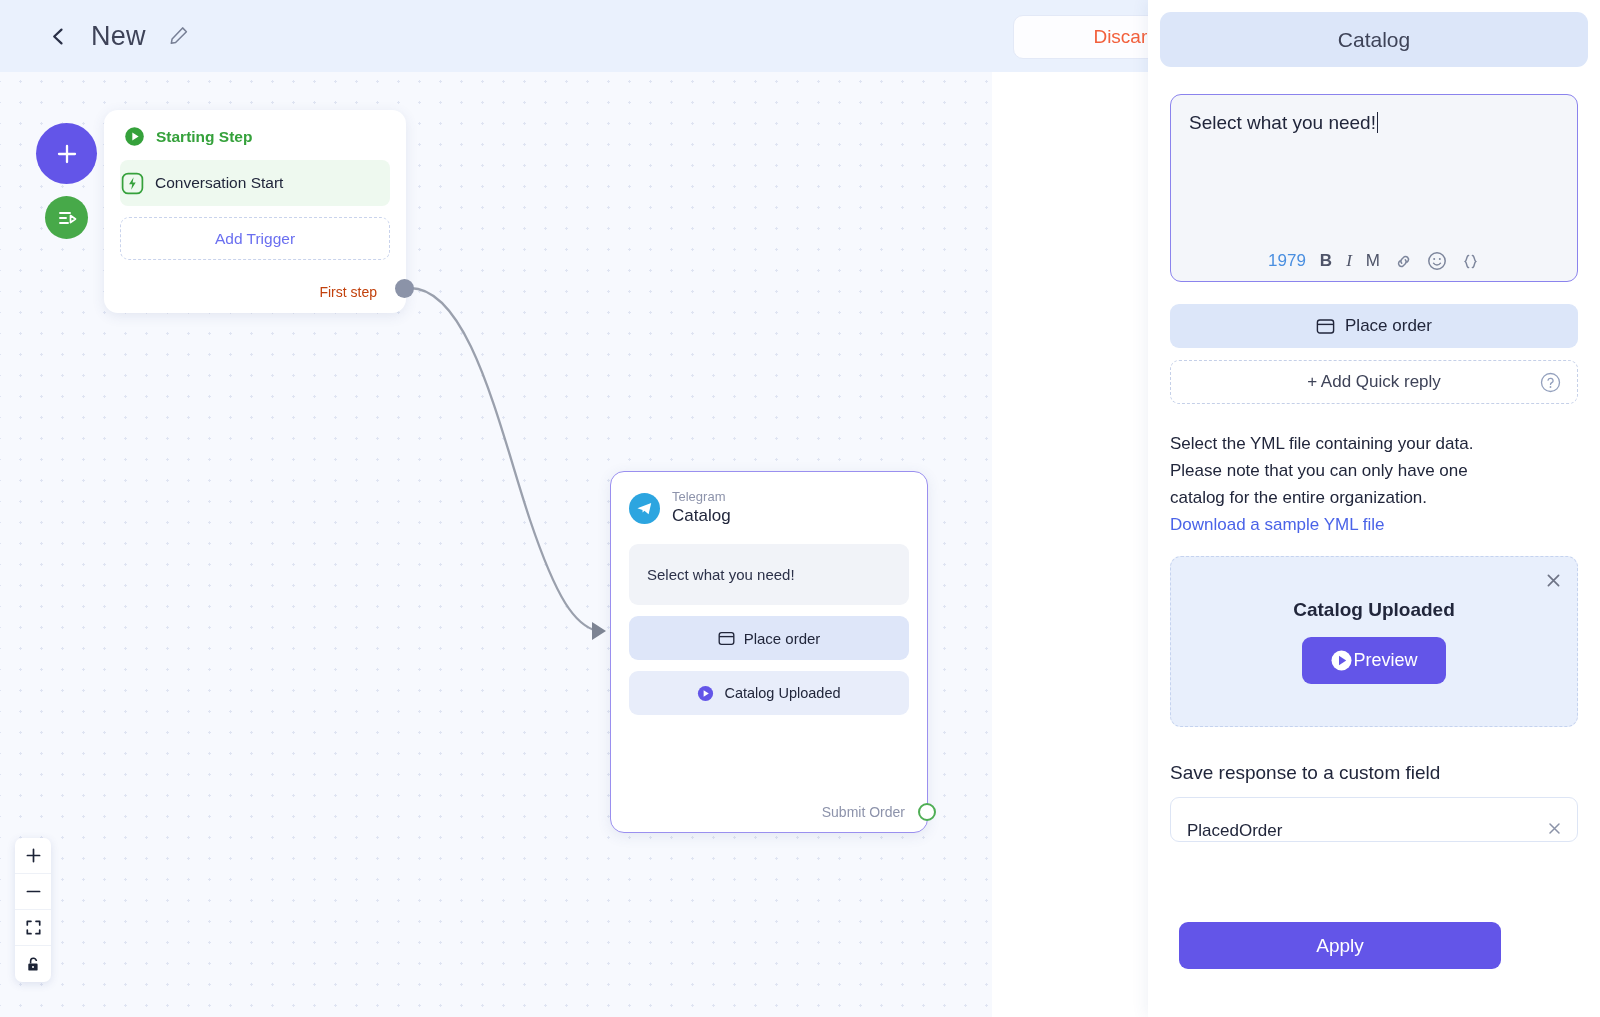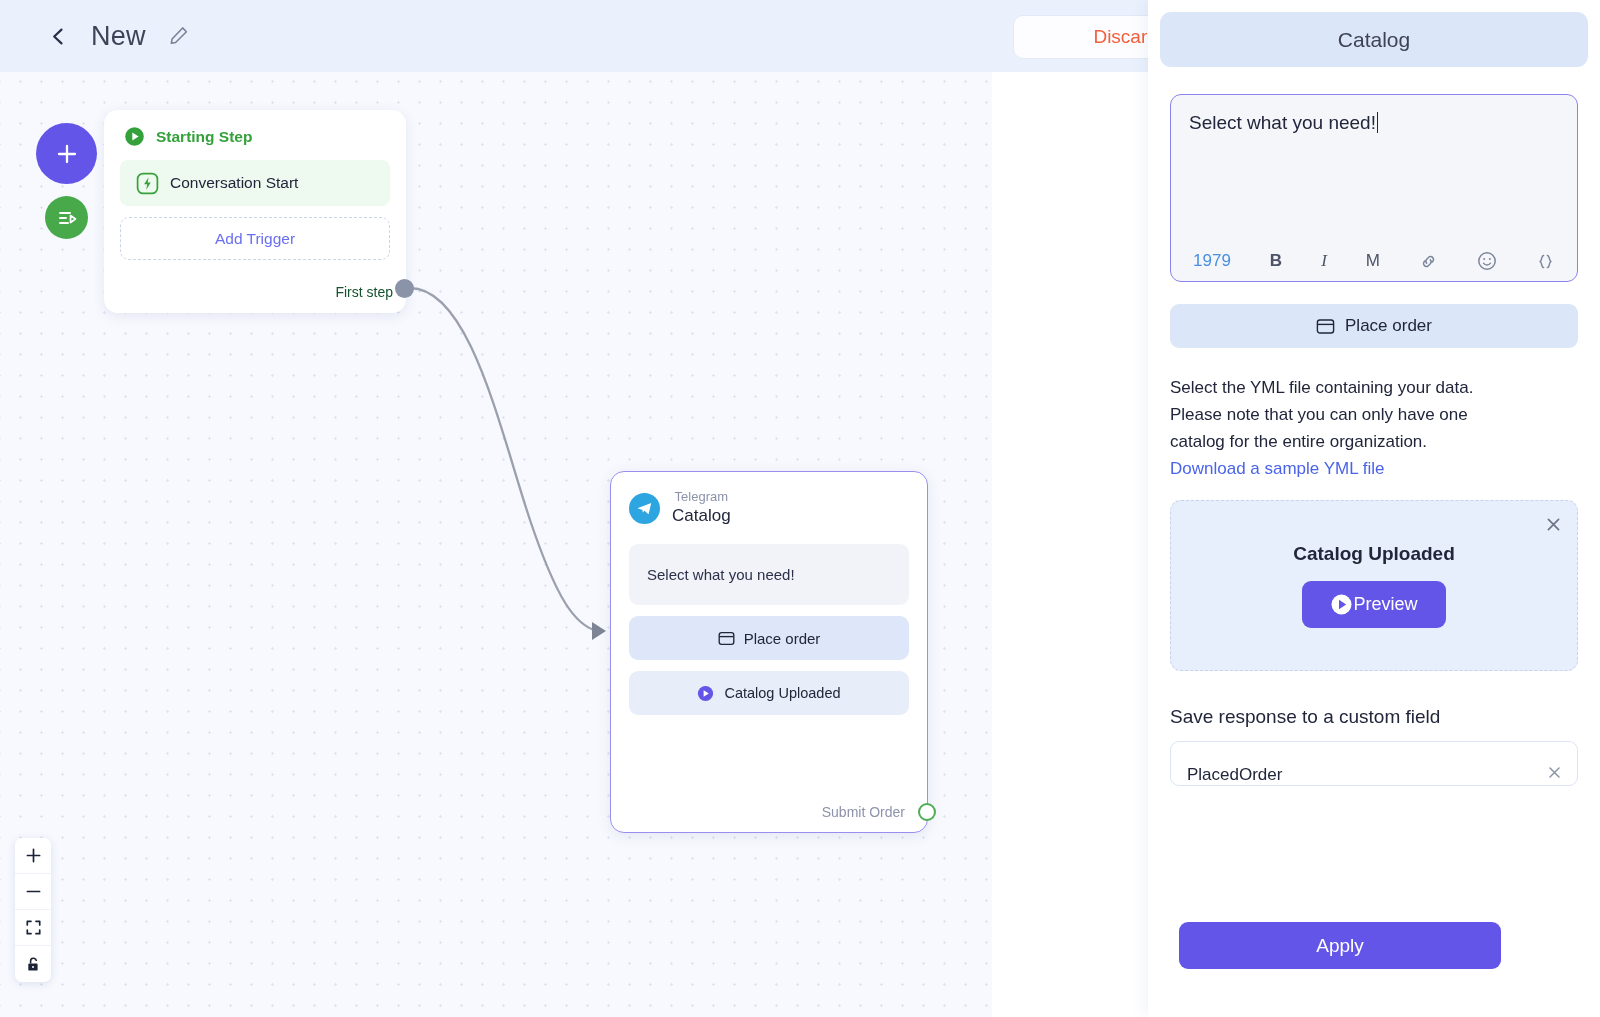--- a/index.html
+++ b/index.html
@@ -12,21 +12,20 @@
   #root { position: relative; width: 1600px; height: 1017px; }
 
   
   .canvas {
     position: absolute; left: 0; top: 0;
     width: 992px; height: 1017px;
     background-color: #f7f9fe;
     background-image: radial-gradient(#dfe4f2 1.1px, transparent 1.2px);
     background-size: 21px 21px;
     background-position: 10px 8px;
-    text-align: center;
   }
 
   
   .topbar {
     position: absolute; left: 0; top: 0;
     width: 1148px; height: 72px;
     background: #eaf1fd;
     display: flex; align-items: center;
     z-index: 6;
   }
@@ -69,33 +68,33 @@
     box-shadow: 0 3px 13px rgba(60,80,140,.11);
   }
   .start-head {
     display: flex; align-items: center; gap: 11px;
     padding: 16px 0 0 20px;
   }
   .start-head-label { color: #35a13b; font-size: 15.5px; font-weight: 600; }
   .row-convo {
     margin: 13px 16px 0 16px; height: 46px;
     background: #eef9ef; border-radius: 8px;
-    display: flex; align-items: center; gap: 11px; padding-left: 16px;
+    display: flex; align-items: center; gap: 11px; padding-left: 1px;
     cursor: pointer;
   }
   .row-convo-label { font-size: 15.5px; color: #21263b; }
   .add-trigger {
     margin: 11px 16px 0 16px; height: 43px;
     border: 1.3px dashed #c9d3ec; border-radius: 9px;
     display: flex; align-items: center; justify-content: center;
     color: #6a6ff0; font-size: 15.5px; font-weight: 500; cursor: pointer;
   }
   .first-step-row {
-    position: absolute; right: 13px; bottom: 13px;
-    font-size: 14px; color: #14532d;
+    position: absolute; right: 29px; bottom: 13px;
+    font-size: 14px; color: #c2410c;
   }
   .handle-out {
     position: absolute; left: 395px; top: 279px;
     width: 19px; height: 19px; border-radius: 50%;
     background: #8b93a8; cursor: pointer; z-index: 4;
   }
 
   
   .node-catalog {
     position: absolute; left: 610px; top: 471px;
@@ -170,21 +169,21 @@
   }
   .editor-text {
     padding: 17px 0 0 18px; font-size: 19px; color: #21263b;
   }
   .caret {
     display:inline-block; width: 1.5px; height: 21px;
     background: #21263b; vertical-align: -4px; margin-left: 1px;
   }
   .editor-toolbar {
     position: absolute; left: 0; right: 0; bottom: 10px;
-    display: flex; align-items: center; justify-content: center; gap: 39px;
+    display: flex; align-items: center; justify-content: center; gap: 14px;
     color: #5d6versus;
   }
   .tb-count { color: #4a8fe0; font-size: 17px; }
   .tb-b { color: #4e5468; font-size: 17px; font-weight: 700; }
   .tb-i { color: #4e5468; font-size: 17px; font-style: italic; font-family:"Liberation Serif", serif; }
   .tb-m { color: #4e5468; font-size: 17px; }
   .tb-ic { display:flex; align-items:center; cursor:pointer; }
 
   .panel-place {
     margin: 22px 22px 0 22px; height: 44px;
@@ -392,20 +391,30 @@
     </div>
 
     <div class="panel-place">
       <svg width="19" height="19" viewBox="0 0 19 19">
         <rect x="1.4" y="3" width="16.2" height="13" rx="2.5" fill="none" stroke="#21263b" stroke-width="1.4"></rect>
         <path d="M1.4 7.4 H17.6" stroke="#21263b" stroke-width="1.4"></path>
       </svg>
       <span>Place order</span>
     </div>
 
+    <div class="panel-quick">
+      <span>+ Add Quick reply</span>
+      <span class="quick-help">
+        <svg width="21" height="21" viewBox="0 0 21 21">
+          <circle cx="10.5" cy="10.5" r="9" fill="none" stroke="#93a0bd" stroke-width="1.3"></circle>
+          <path d="M8 8.2 A2.6 2.6 0 0 1 13.1 8.9 C13.1 10.6 10.5 10.7 10.5 12.4" stroke="#93a0bd" stroke-width="1.3" fill="none" stroke-linecap="round"></path>
+          <circle cx="10.5" cy="15" r="0.95" fill="#93a0bd"></circle>
+        </svg>
+      </span>
+    </div>
 
     <div class="yml-text">
       <div>Select the YML file containing your data.</div>
       <div>Please note that you can only have one</div>
       <div>catalog for the entire organization.</div>
       <div class="yml-link">Download a sample YML file</div>
     </div>
 
     <div class="upload-card">
       <span class="upload-close">

